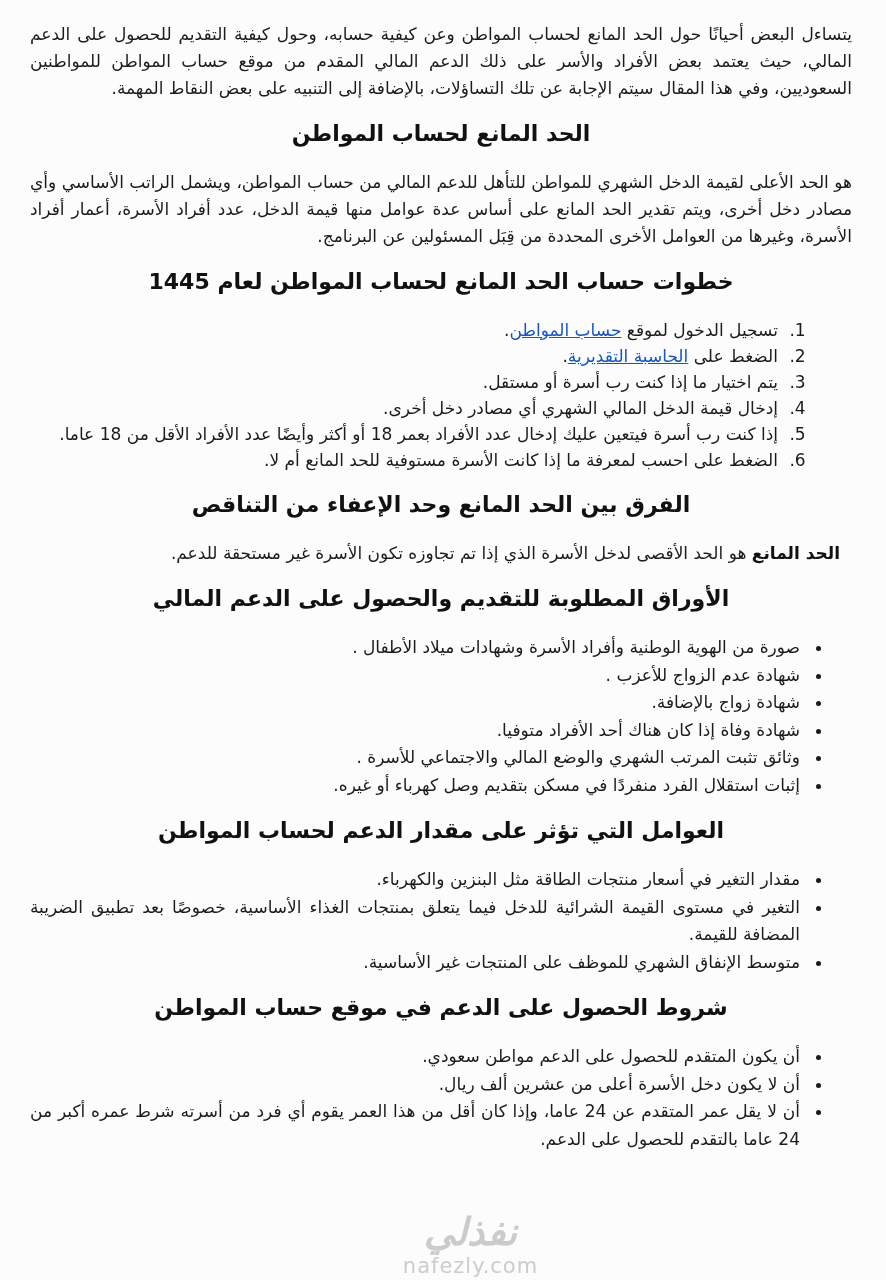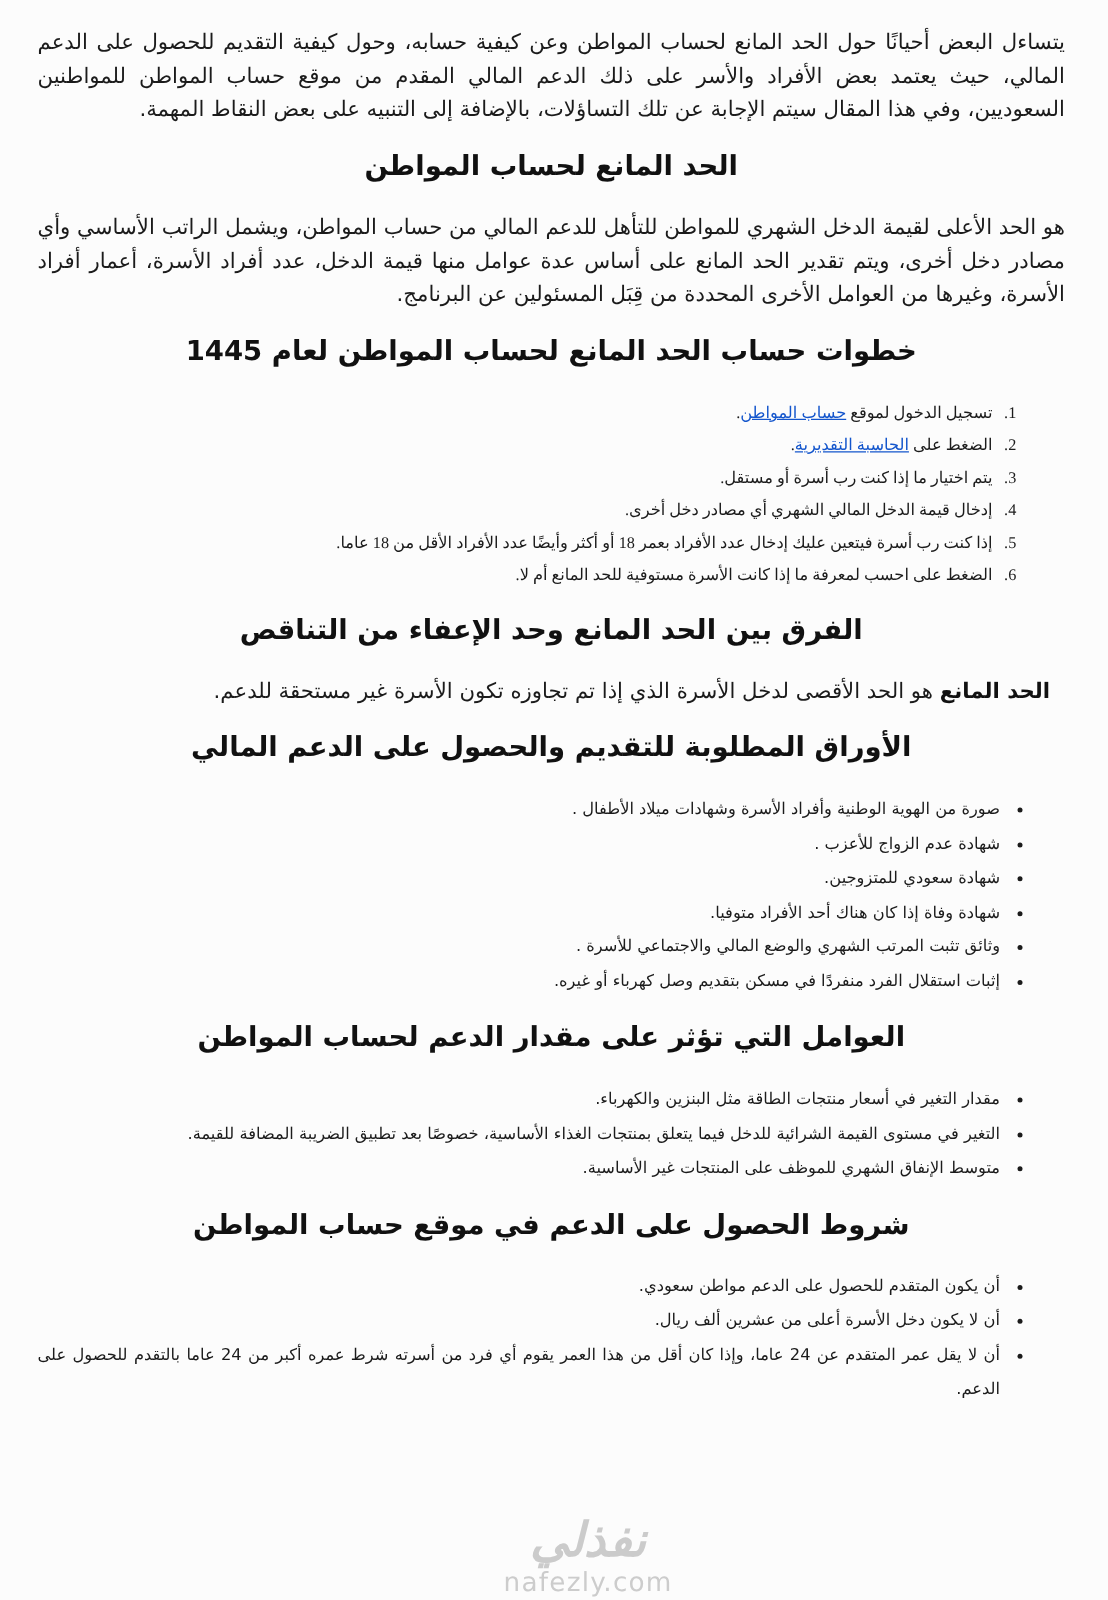--- a/index.html
+++ b/index.html
@@ -27,34 +27,33 @@
   }
   h2.section-heading {
     font-size: 22px;
     line-height: 30px;
     font-weight: bold;
     color: #111111;
     text-align: center;
     margin: 17px 0 20px 0;
   }
   ol.steps-list {
-    margin: 0;
+    margin: 16px;
     padding: 0 52px 0 0;
-    font-size: 13px;
+    font-size: 17px;
     line-height: 26px;
-    font-family: Liberation Serif, serif;
   }
   ol.steps-list li {
     text-align: justify;
     padding-right: 6px;
   }
   ul.bullet-list {
     margin: 0;
     padding: 0 48px 0 0;
-    font-size: 13px;
+    font-size: 17px;
     line-height: 27.5px;
   }
   ul.bullet-list li {
     text-align: justify;
     padding-right: 4px;
   }
   .def-block p {
     font-size: 17px;
     line-height: 27px;
     text-align: justify;
@@ -115,21 +114,21 @@
 
   <h2 class="section-heading">الفرق بين الحد المانع وحد الإعفاء من التناقص</h2>
   <div class="def-block">
     <p><strong>الحد المانع</strong><span> هو الحد الأقصى لدخل الأسرة الذي إذا تم تجاوزه تكون الأسرة غير مستحقة للدعم.</span></p>
   </div>
 
   <h2 class="section-heading">الأوراق المطلوبة للتقديم والحصول على الدعم المالي</h2>
   <ul class="bullet-list">
     <li>صورة من الهوية الوطنية وأفراد الأسرة وشهادات ميلاد الأطفال .</li>
     <li>شهادة عدم الزواج للأعزب .</li>
-    <li>شهادة سعودي للمتزوجين.</li>
+    <li>شهادة زواج بالإضافة.</li>
     <li>شهادة وفاة إذا كان هناك أحد الأفراد متوفيا.</li>
     <li>وثائق تثبت المرتب الشهري والوضع المالي والاجتماعي للأسرة .</li>
     <li>إثبات استقلال الفرد منفردًا في مسكن بتقديم وصل كهرباء أو غيره.</li>
   </ul>
 
   <h2 class="section-heading">العوامل التي تؤثر على مقدار الدعم لحساب المواطن</h2>
   <ul class="bullet-list">
     <li>مقدار التغير في أسعار منتجات الطاقة مثل البنزين والكهرباء.</li>
     <li>التغير في مستوى القيمة الشرائية للدخل فيما يتعلق بمنتجات الغذاء الأساسية، خصوصًا بعد تطبيق الضريبة المضافة للقيمة.</li>
     <li>متوسط الإنفاق الشهري للموظف على المنتجات غير الأساسية.</li>

